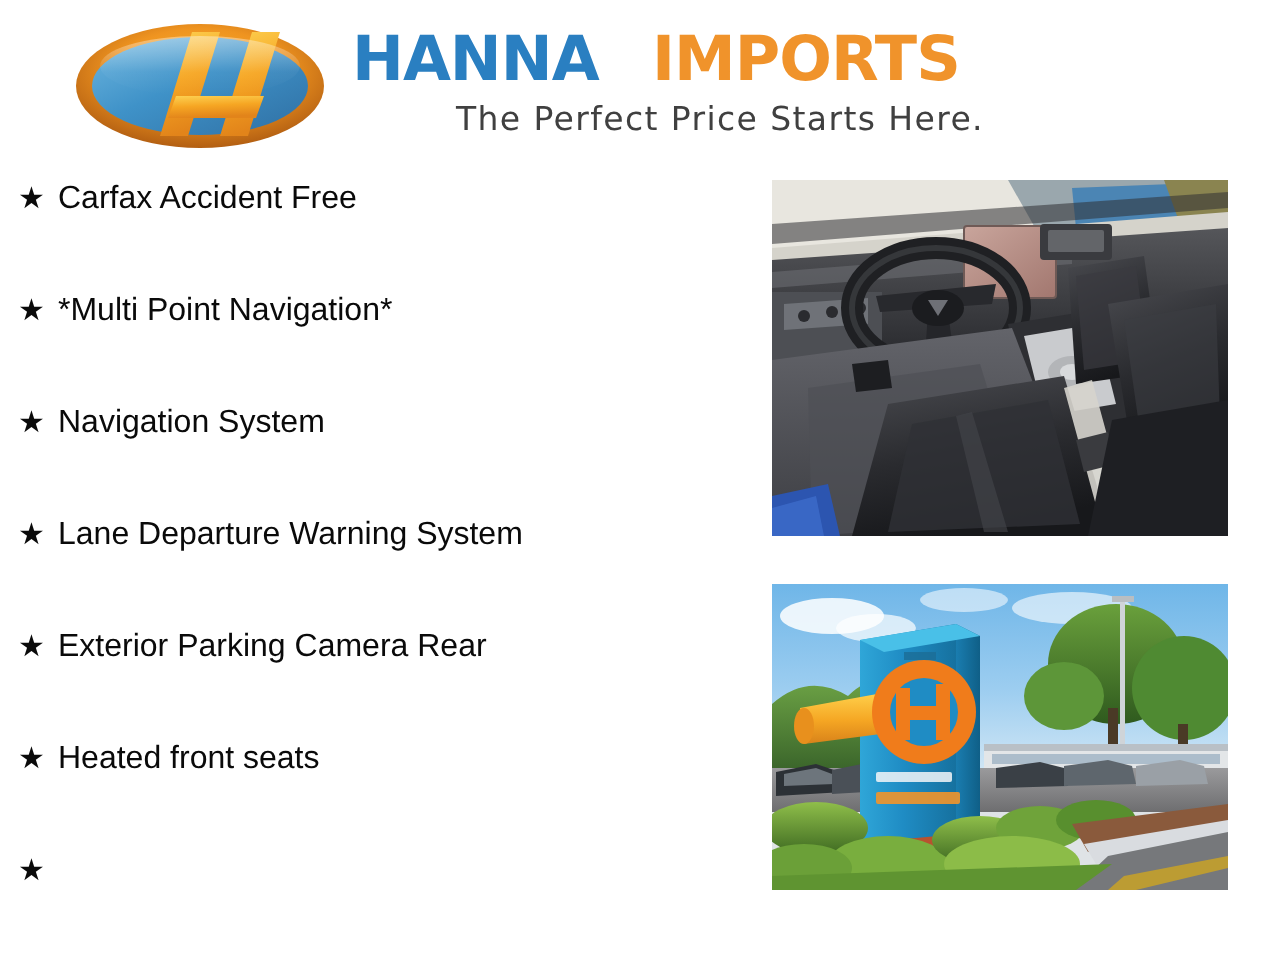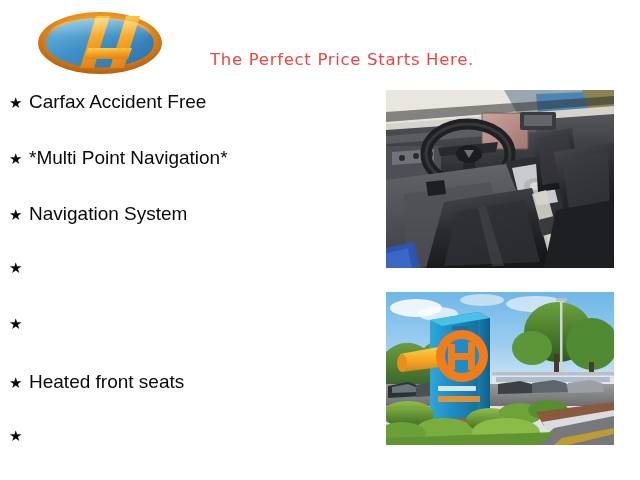--- a/index.html
+++ b/index.html
@@ -58,23 +58,24 @@
   .wm-hanna { fill: #2a7fc1; }
   .wm-imports { fill: #f0932b; }
 
   #brand-tagline {
     position: absolute;
     left: 210px;
     top: 50px;
     width: 300px;
     font-family: "DejaVu Sans", sans-serif;
     font-size: 16.5px;
-    color: #ef4444;
+    color: #404040;
     letter-spacing: 0.7px;
     white-space: nowrap;
+    text-align: center;
   }
 
   
   #feature-list {
     position: absolute;
     left: 0;
     top: 92px;
     width: 370px;
     list-style: none;
     margin: 0;
@@ -89,21 +90,21 @@
   }
   .feature-bullet {
     flex: 0 0 auto;
     width: 20px;
     font-size: 15px;
     color: #0a0a0a;
     line-height: 1;
   }
   .feature-label {
     flex: 1 1 auto;
-    font-size: 19px;
+    font-size: 16px;
     color: #0a0a0a;
     white-space: nowrap;
     line-height: 1;
   }
 
   
   .photo-frame {
     position: absolute;
     overflow: hidden;
     background: #dfe3e6;
@@ -157,20 +158,26 @@
       </defs>
       <ellipse cx="64" cy="34" rx="62" ry="31" fill="url(#ovalRim)"></ellipse>
       <ellipse cx="64" cy="34" rx="54" ry="24.5" fill="url(#ovalFill)"></ellipse>
       <path d="M44 59 L60 7 L74 7 L58 59 Z" fill="url(#hFill)"></path>
       <path d="M74 59 L90 7 L104 7 L88 59 Z" fill="url(#hFill)"></path>
       <path d="M52 39 L96 39 L92 50 L48 50 Z" fill="url(#hFill)"></path>
       <ellipse cx="64" cy="24" rx="50" ry="15" fill="url(#gloss)"></ellipse>
     </svg>
   </div>
 
+  <div id="brand-wordmark">
+    <svg viewBox="0 0 340 34" xmlns="http://www.w3.org/2000/svg">
+      <text class="wm-text wm-hanna" x="0" y="26">HANNA</text>
+      <text class="wm-text wm-imports" x="150" y="26">IMPORTS</text>
+    </svg>
+  </div>
 
   <div id="brand-tagline">The Perfect Price Starts Here.</div>
 </div>
 
 <ul id="feature-list">
 
   <li class="feature-item">
     <span class="feature-bullet">★</span>
     <span class="feature-label">Carfax Accident Free</span>
   </li>
@@ -180,24 +187,26 @@
     <span class="feature-label">*Multi Point Navigation*</span>
   </li>
 
   <li class="feature-item">
     <span class="feature-bullet">★</span>
     <span class="feature-label">Navigation System</span>
   </li>
 
   <li class="feature-item">
     <span class="feature-bullet">★</span>
-  </li>
-
-  <li class="feature-item">
-    <span class="feature-bullet">★</span>
+    <span class="feature-label">Lane Departure Warning System</span>
+  </li>
+
+  <li class="feature-item">
+    <span class="feature-bullet">★</span>
+    <span class="feature-label">Exterior Parking Camera Rear</span>
   </li>
 
   <li class="feature-item">
     <span class="feature-bullet">★</span>
     <span class="feature-label">Heated front seats</span>
   </li>
 
   <li class="feature-item">
     <span class="feature-bullet">★</span>
   </li>

